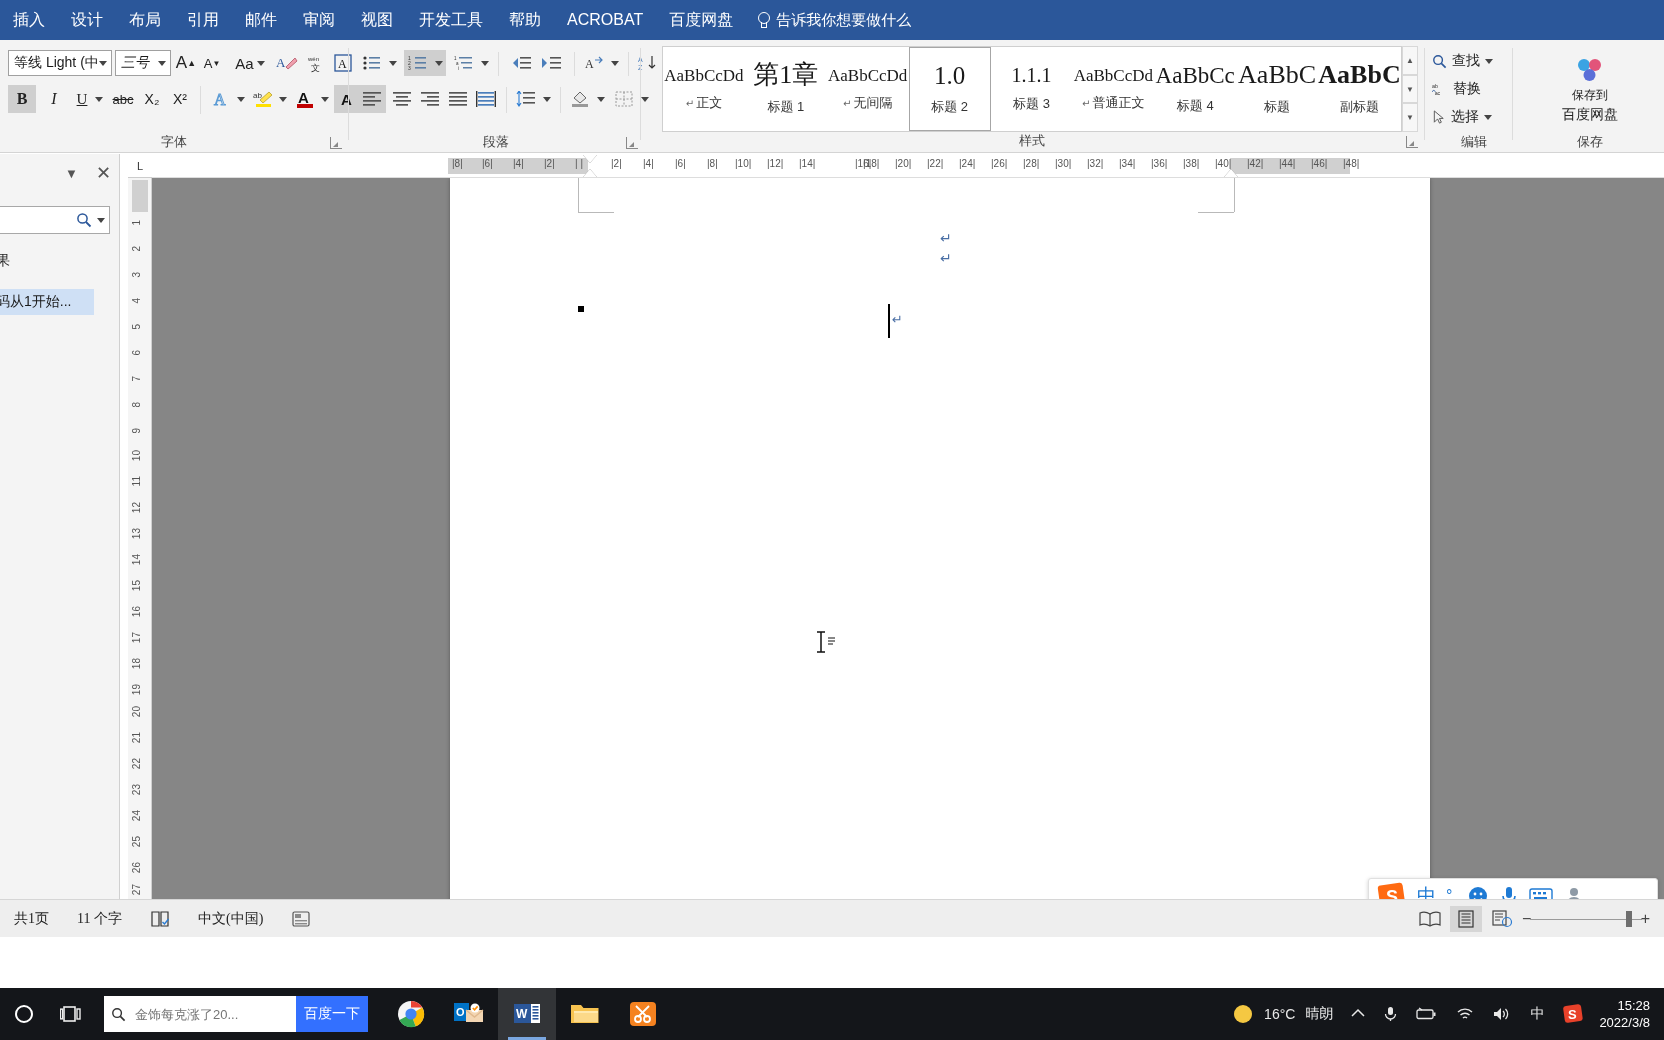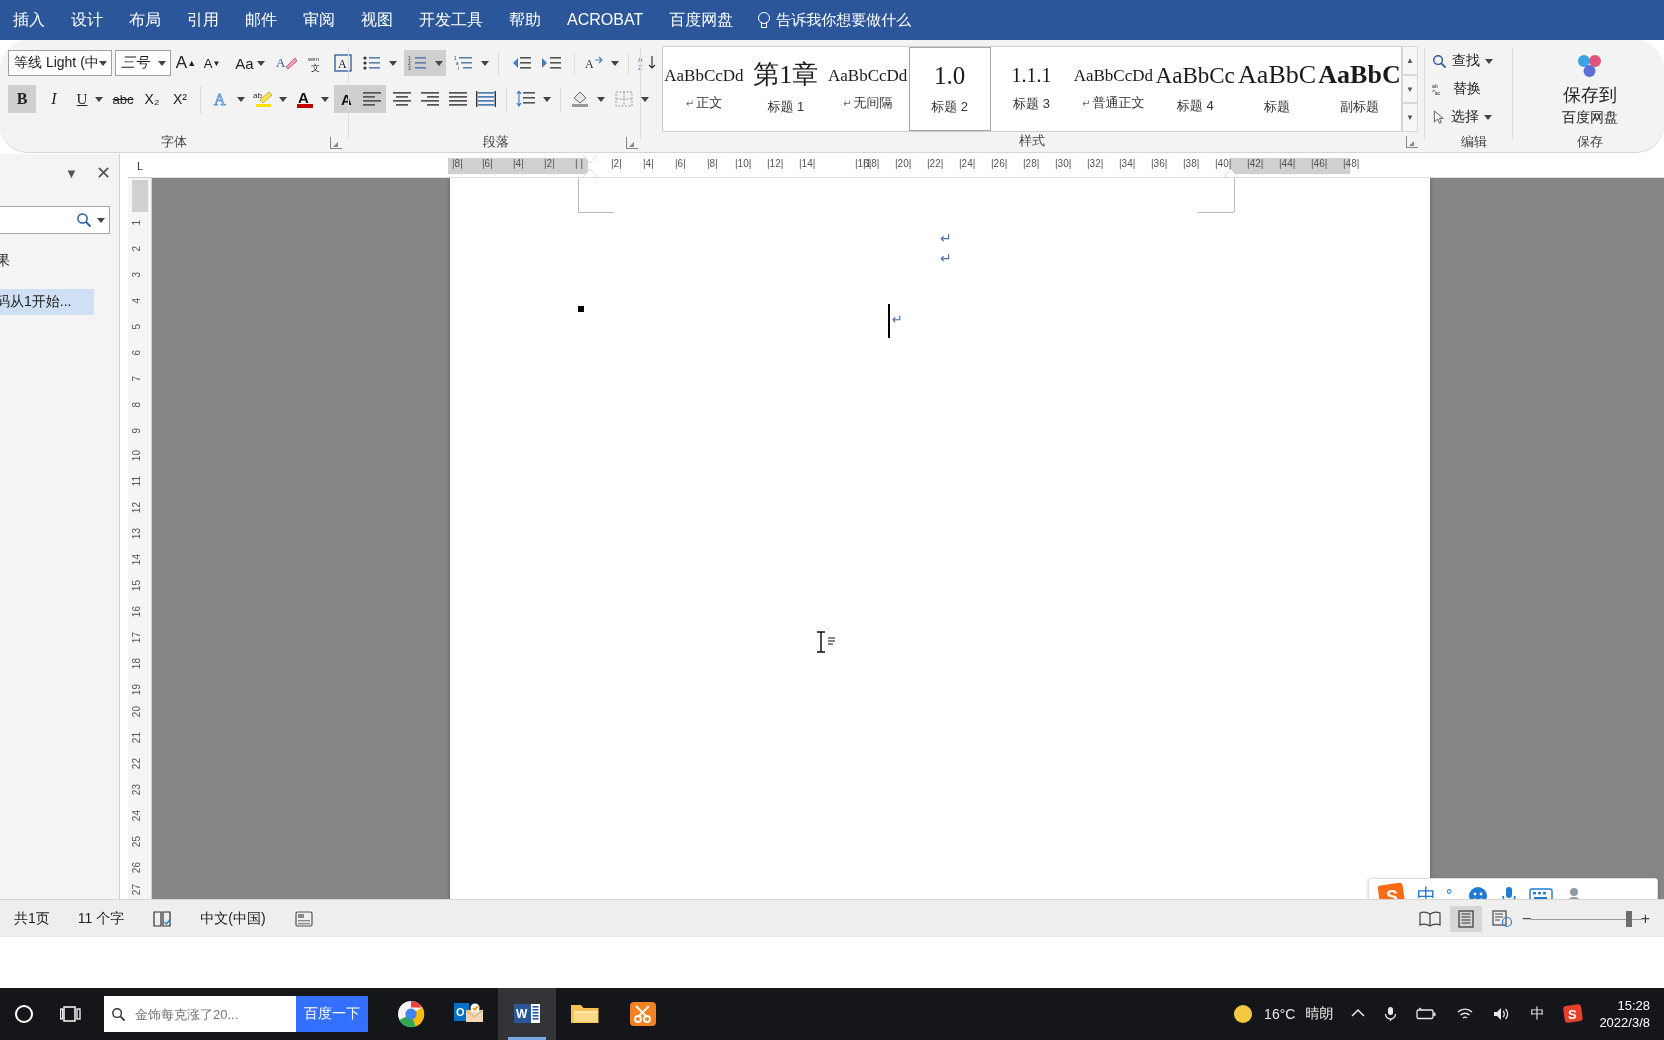--- a/index.html
+++ b/index.html
@@ -25,21 +25,21 @@
     font-size: 15px; padding-left: 10px; }
   .bulb { width: 14px; height: 16px; position: relative; display:inline-block; }
   .bulb::before { content:""; position:absolute; left:2px; top:0; width:10px; height:10px;
     border:1.6px solid #fff; border-radius:50%; }
   .bulb::after { content:""; position:absolute; left:5px; top:10px; width:4px; height:5px;
     border-left:1.6px solid #fff; border-right:1.6px solid #fff; border-bottom:1.6px solid #fff; }
 
   
   .ribbon {
     position: absolute; top: 40px; left: 0; width: 1664px; height: 113px;
-    background: #f3f3f3; border-bottom: 1px solid #d4d4d4; border-radius: 28px;
+    background: #f3f3f3; border-bottom: 1px solid #d4d4d4;
   }
   .grp { position: absolute; top: 0; height: 113px; }
   .grp-label {
     position: absolute; bottom: 2px; width: 100%; text-align: center;
     font-size: 13px; color: #444; font-family: "Liberation Sans", sans-serif;
   }
   .grp-div { position: absolute; top: 8px; width: 1px; height: 92px; background: #dcdcdc; }
   .dlg {
     position: absolute; bottom: 4px; width: 12px; height: 12px;
     border-left: 1px solid #888; border-bottom: 1px solid #888; cursor: pointer;
@@ -143,21 +143,21 @@
   .ibeam { position:absolute; left:362px; top:452px; color:#1a1a1a; font-size:22px;
     font-family:"Liberation Serif", serif; }
 
   
   .statusbar {
     position: absolute; top: 899px; left: 0; width: 1664px; height: 38px;
     background: #eeeeee; border-top: 1px solid #d6d6d6;
     display: flex; align-items: center; font-size: 14px; color: #222;
   }
   .sb-item { padding: 0 14px; white-space: nowrap; cursor: pointer; display:flex;
-    align-items:center; gap:6px;}
+    align-items:center; gap:6px;font-family:Liberation Serif, serif;}
   .sb-right { margin-left: auto; display: flex; align-items: center; gap: 4px; padding-right: 14px;}
   .viewbtn { width: 32px; height: 26px; display: flex; align-items: center;
     justify-content: center; cursor: pointer; }
   .viewbtn.on { background: #d6d6d6; }
   .zoomslider { width: 128px; height: 26px; position: relative; }
   .zs-line { position: absolute; top: 13px; left: 8px; right: 8px; height: 1px; background: #9a9a9a; }
   .zs-knob { position: absolute; top: 5px; left: 104px; width: 6px; height: 16px; background: #6e6e6e; }
   .zs-minus, .zs-plus { position:absolute; top:6px; color:#444; font-size:16px; line-height:14px;}
 
   
@@ -573,21 +573,21 @@
 
     <div class="grp-div" style="left:1512px;"></div>
 
     <div class="grp" style="left:1516px; width:148px;">
       <div class="btn" style="left:4px; top:6px; width:140px; height:86px; flex-direction:column; gap:2px;">
         <svg width="34" height="30" viewBox="0 0 34 30">
           <circle cx="11" cy="10" r="6" fill="#3aa3e3"></circle>
           <circle cx="22" cy="10" r="6" fill="#e2547a"></circle>
           <circle cx="16.5" cy="20" r="6" fill="#5a6fd8"></circle>
         </svg>
-        <span style="font-size:18px;">保存到</span>
+        <span style="font-size:12px;">保存到</span>
         <span style="font-size:14px;">百度网盘</span>
       </div>
       <div class="grp-label" style="left:0; width:148px;">保存</div>
     </div>
   </div>
 
   <div class="navpane">
     <div class="nav-head">
       <span style="color:#555; font-size:13px;">▼</span>
       <span style="color:#555; font-size:18px;">✕</span>

